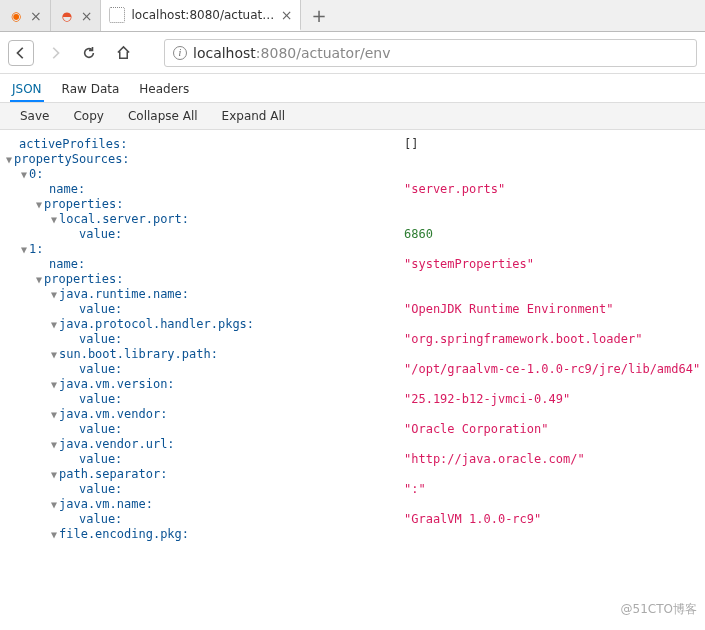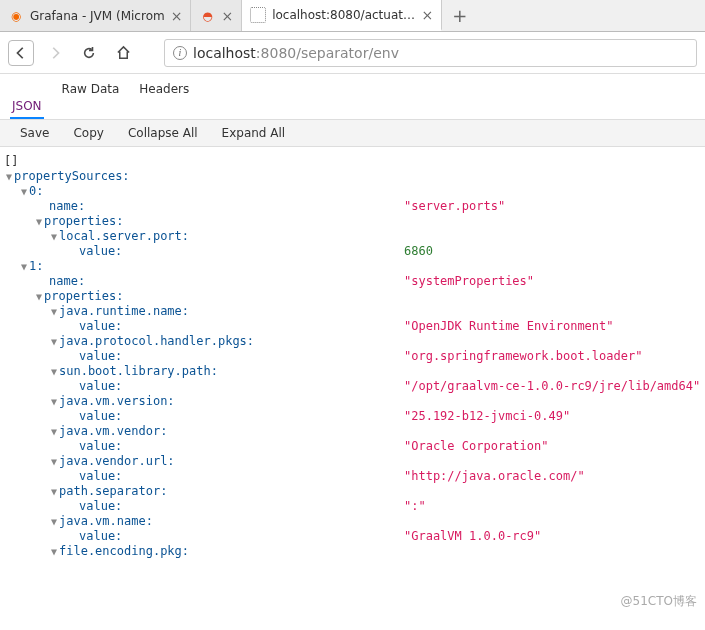--- a/index.html
+++ b/index.html
@@ -24,44 +24,43 @@
     .nav-btn.disabled { color: #bbb; cursor: default; }
     .nav-btn.back { border: 1px solid #bbb; border-radius: 4px; }
     .url-bar { flex: 1; display: flex; align-items: center; gap: 6px; border: 1px solid #ccc; border-radius: 3px; padding: 4px 8px; background: #fff; height: 28px; margin-left: 20px; }
     .url-text { font-size: 14px; color: #888; }
     .url-text .host { color: #333; }
     .info-icon { border: 1px solid #888; border-radius: 50%; width: 14px; height: 14px; display: inline-flex; align-items: center; justify-content: center; font-size: 10px; color: #666; font-style: italic; font-family: serif; }
 
     
     .view-tabs { display: flex; gap: 16px; padding: 4px 10px 0 10px; border-bottom: 1px solid #ddd; font-size: 12px; }
     .vtab { padding: 4px 2px; cursor: pointer; color: #333; }
-    .vtab.active { color: #701a75; border-bottom: 2px solid #0a84ff; font-weight: 500; margin-top: 17px; }
+    .vtab.active { color: #0369a1; border-bottom: 2px solid #0a84ff; font-weight: 500; }
     
     .action-bar { display: flex; gap: 4px; padding: 4px 6px; background: #f4f4f4; border-bottom: 1px solid #ddd; font-size: 12px; }
     .action { padding: 2px 6px; color: #333; cursor: pointer; margin-left: 8px; }
 
     
     .json-view { padding: 6px 4px; }
     .row { display: grid; grid-template-columns: 400px 1fr; align-items: start; margin: 1px 0; }
     .key-col { display: flex; align-items: center; }
     .val-col { color: #d81b60; }
     .val-col.num, .val-num { color: #2e7d32; }
     .val-brackets { color: #333; }
     .key { color: #0b5394; }
     .indent { display: inline-block; width: 15px; }
     .tw { display: inline-block; width: 10px; text-align: center; color: #888; cursor: pointer; user-select: none; font-size: 10px; }
-    .watermark { position: fixed; right: 8px; bottom: 20px; color: #aaa; font-size: 12px; }
+    .watermark { position: fixed; right: 8px; bottom: 12px; color: #aaa; font-size: 12px; }
   </style>
 </head>
 <body>
 
 <div class="tab-bar">
   <div class="tab">
     <span class="favicon grafana">◉</span>
-    <span class="tab-title">Grafana - JVM (Microm</span>
     <span class="tab-close">×</span>
   </div>
   <div class="tab">
     <span class="favicon prom">◓</span>
     <span class="tab-close">×</span>
   </div>
   <div class="tab active">
     <span class="favicon local"></span>
     <span class="tab-title">localhost:8080/actuator/e</span>
     <span class="tab-close">×</span>
@@ -87,41 +86,45 @@
       </svg>
   </span>
   <span class="nav-btn">
     <svg width="15" height="15" viewBox="0 0 16 16">
         <path d="M2 8 L8 2 L14 8 M4 7 V14 H12 V7" stroke="#4a4a4a" stroke-width="1.6" fill="none"></path>
       </svg>
   </span>
   <div class="url-bar">
     <span class="info-icon">i</span>
     <span class="url-text">
-      <span class="host">localhost</span><span>:8080/separator/env</span>
+      <span class="host">localhost</span><span>:8080/actuator/env</span>
     </span>
   </div>
 </div>
 
 <div class="view-tabs">
   <div class="vtab active">JSON</div>
   <div class="vtab">Raw Data</div>
   <div class="vtab">Headers</div>
 </div>
 
 <div class="action-bar">
   <span class="action">Save</span>
   <span class="action">Copy</span>
   <span class="action">Collapse All</span>
   <span class="action">Expand All</span>
 </div>
 
 <div class="json-view mono">
 
   <div class="row">
+    <span class="key-col">
+        <span class="indent"></span>
+        <span class="key">activeProfiles:</span>
+      </span>
     <span class="val-col val-brackets">[]</span>
   </div>
 
   <div class="row">
     <span class="key-col">
         <span class="tw">▼</span>
         <span class="key">propertySources:</span>
       </span>
     <span></span>
   </div>

